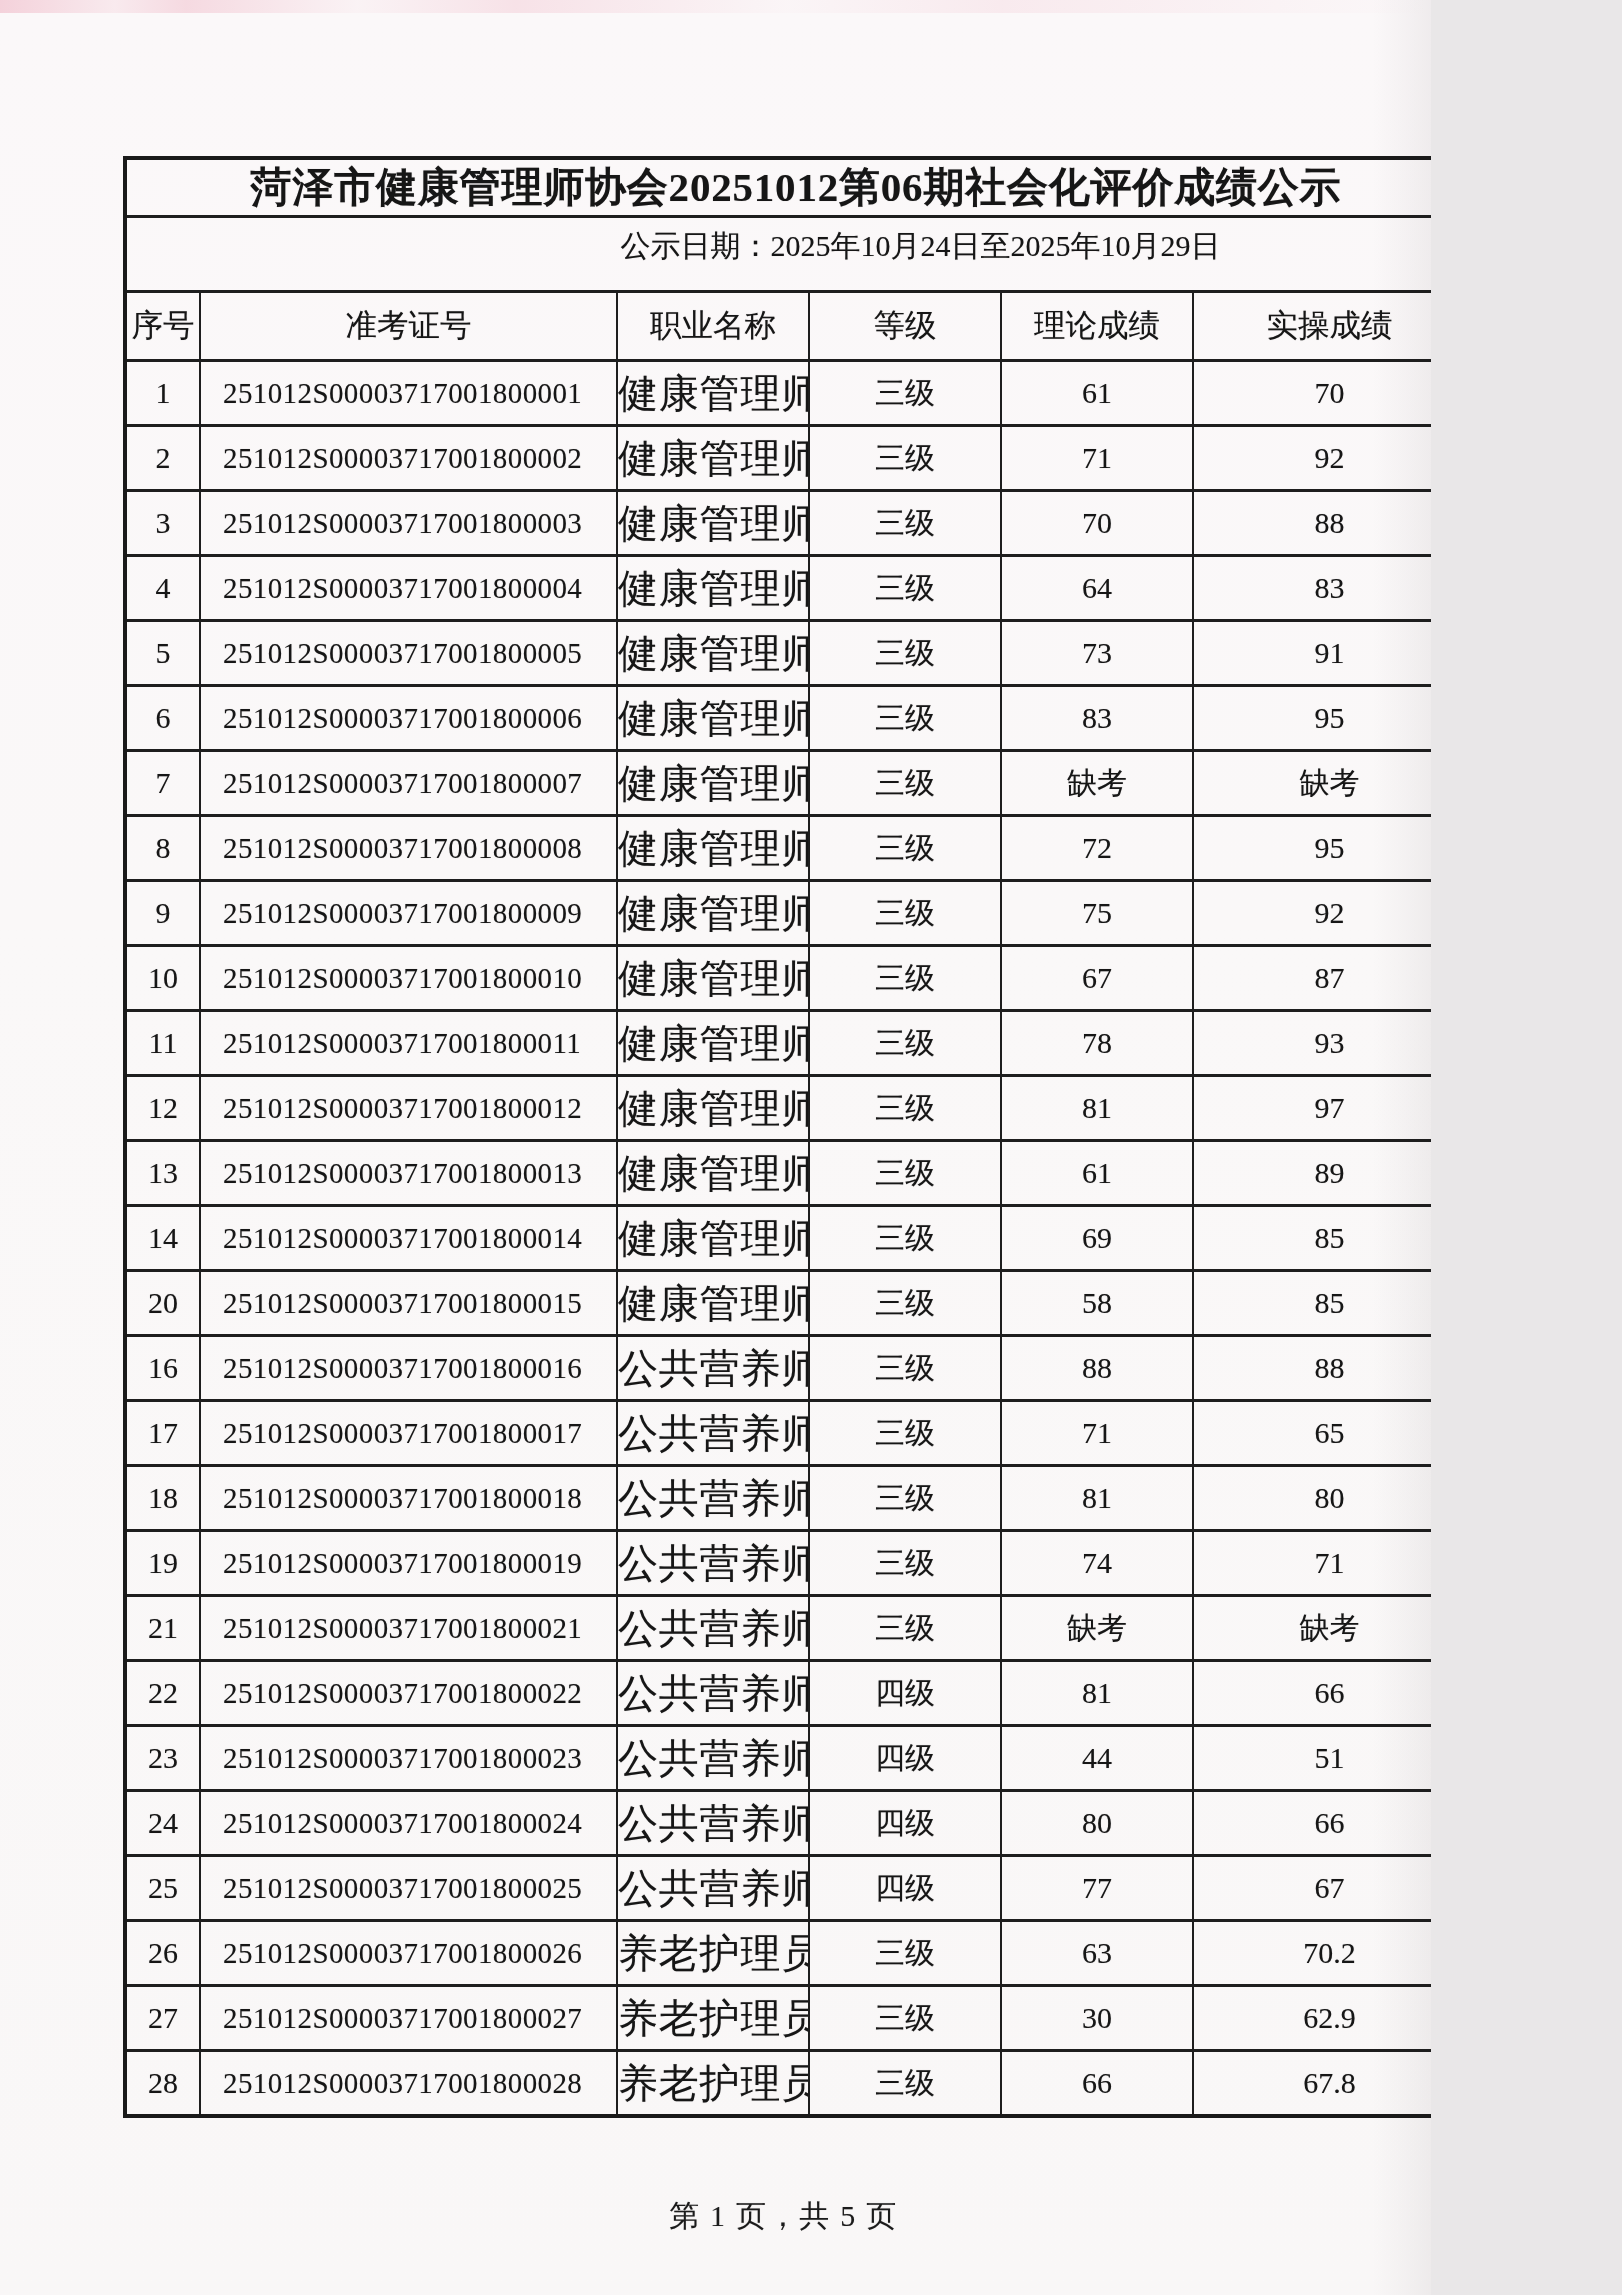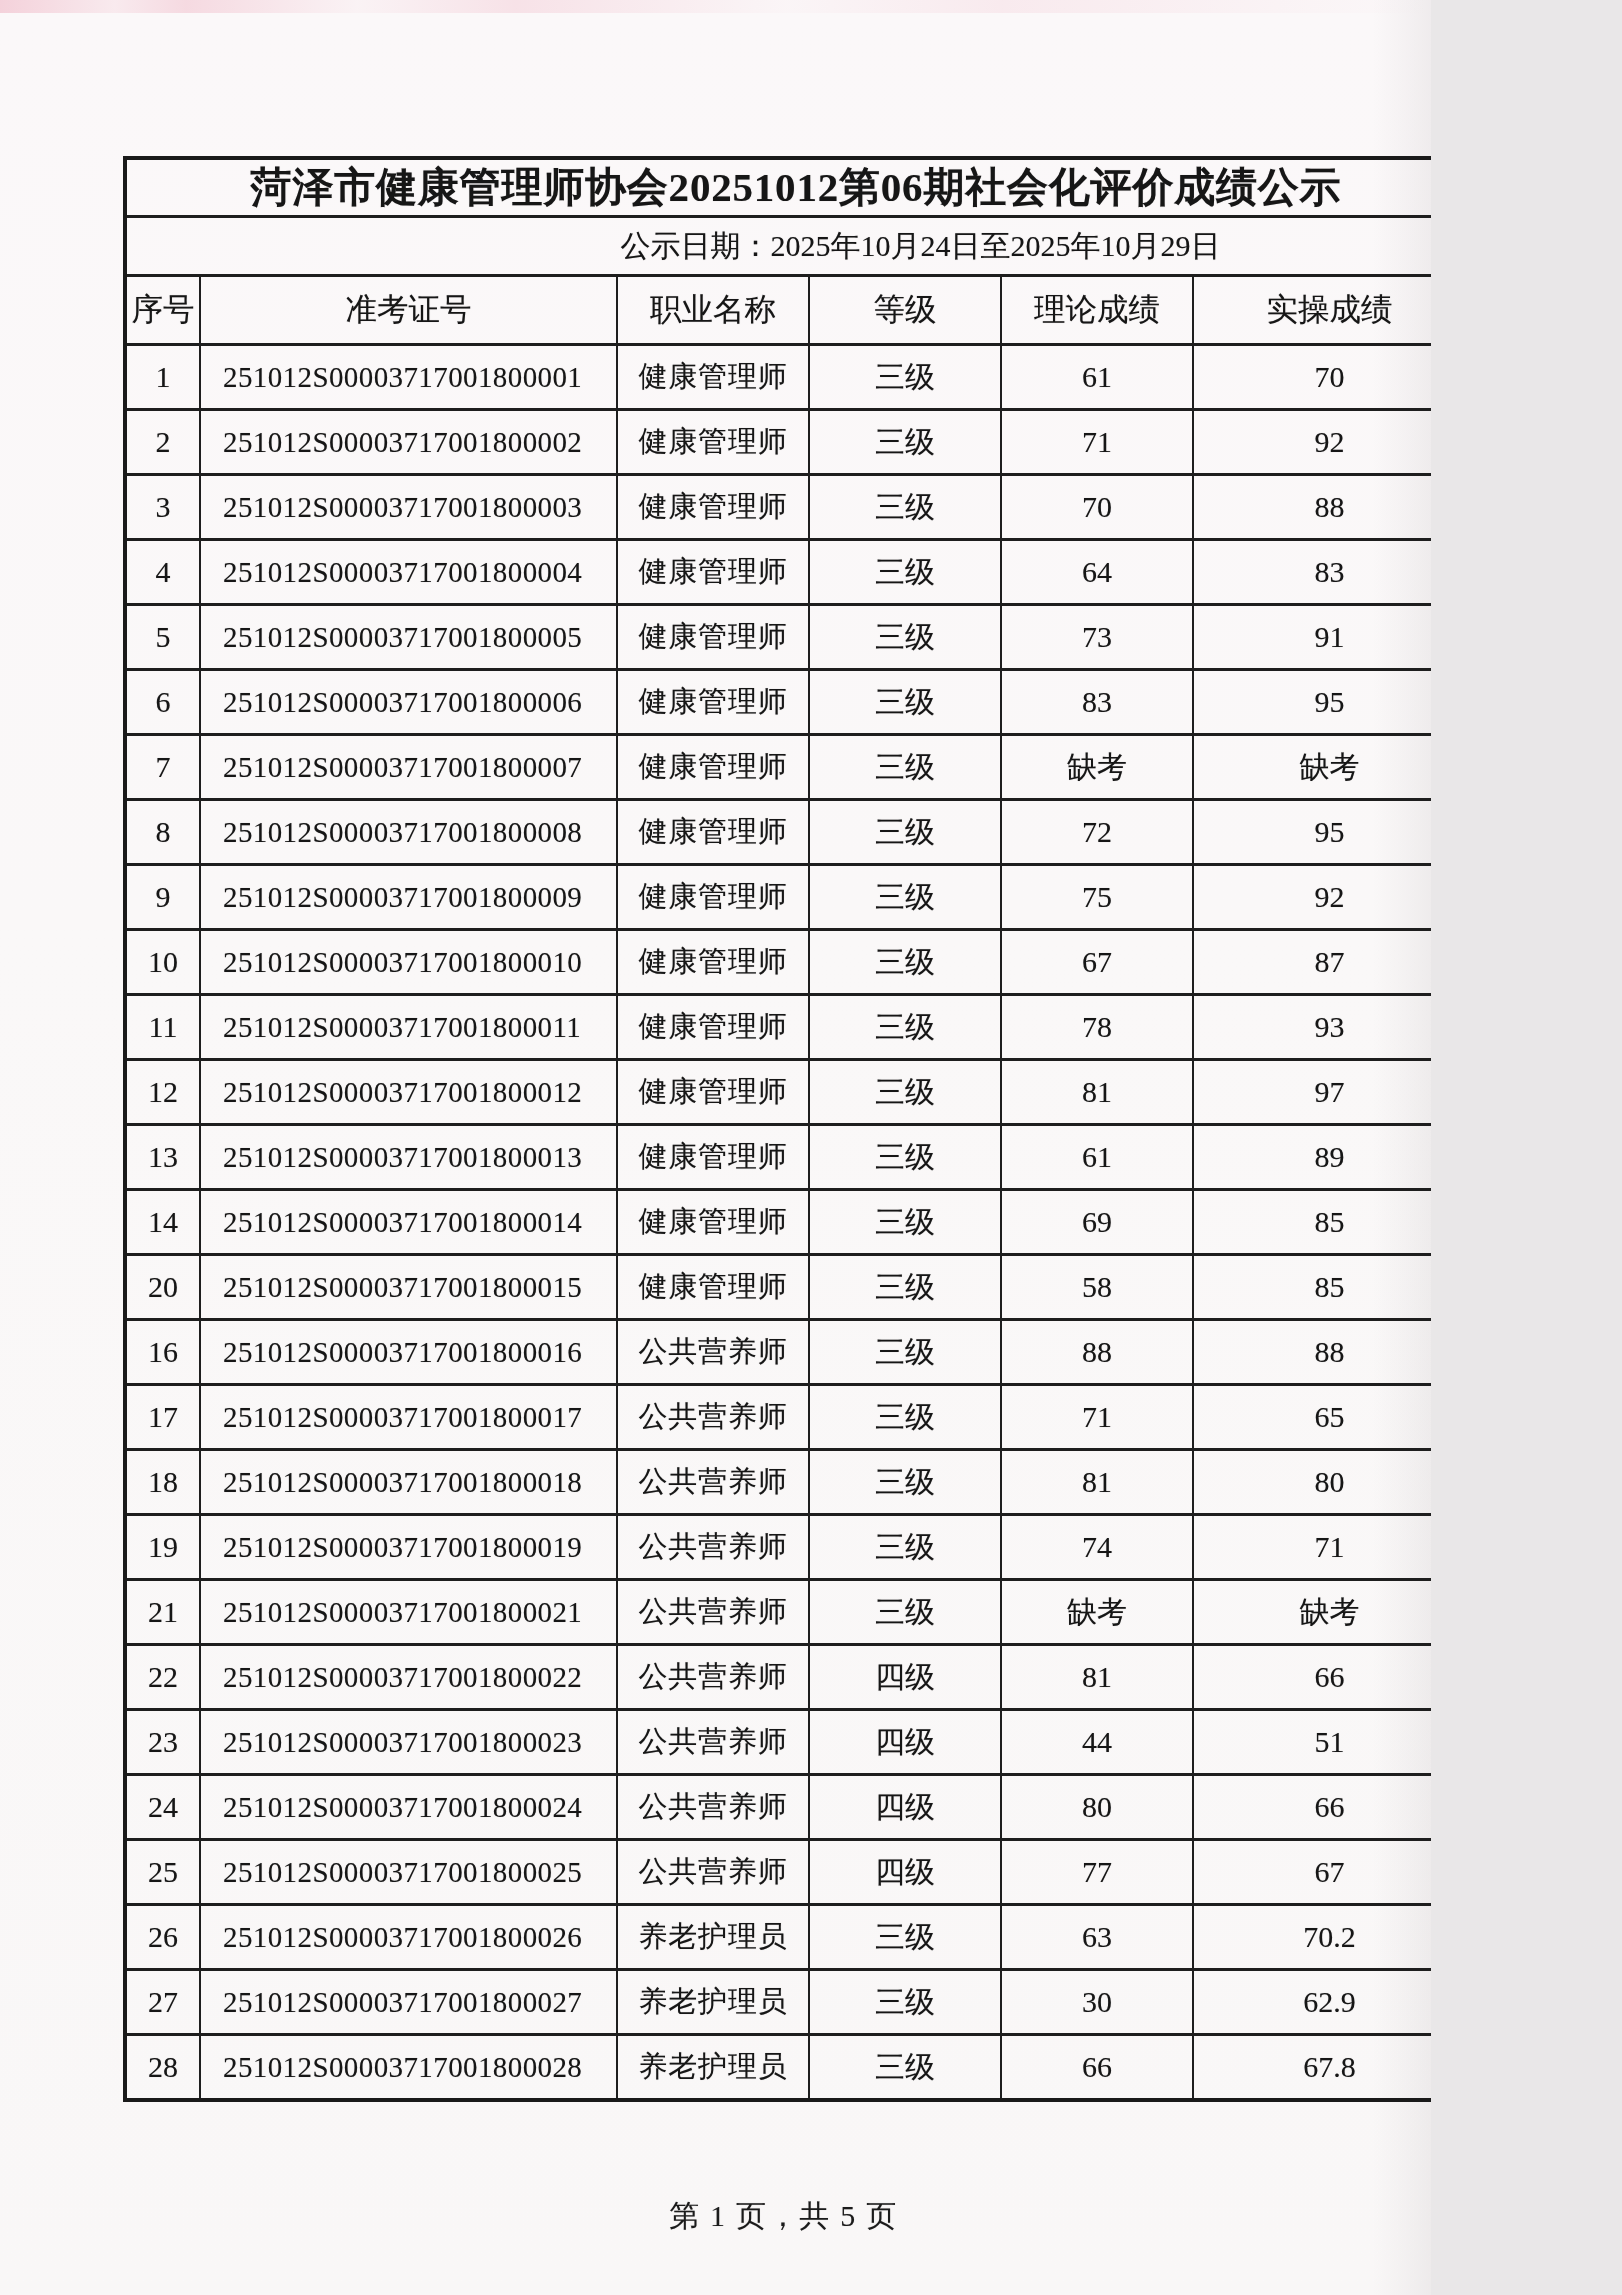--- a/index.html
+++ b/index.html
@@ -53,42 +53,42 @@
     font-size:41px;font-weight:bold;
     letter-spacing:0.8px;
     text-align:center;vertical-align:middle;
     border-bottom-width:3.3px;
     padding:0;
   }
   tr.date-row th{
     height:56px;
     font-size:30px;font-weight:normal;
     text-align:center;vertical-align:middle;
-    padding:0 0 0 249px;
+    padding:0 0 16px 249px;
     border-bottom-width:3.3px;
   }
   tr.header-row th{
     height:66px;
     font-size:31.5px;font-weight:normal;
     text-align:center;vertical-align:middle;
     padding:0;
     border-bottom-width:3.3px;
   }
   .score-table td{
     height:62px;
     text-align:center;vertical-align:middle;
     font-size:30px;
     padding:0;
     border-top-width:3.3px;
   }
   .score-table td.c1{
     text-align:left;padding-left:22px;
     font-size:29px;letter-spacing:0.4px;
   }
-  .score-table td.c2{font-size:29px;letter-spacing:0.8px;margin-top:36px;}
+  .score-table td.c2{font-size:40px;letter-spacing:0.8px;margin-top:36px;}
   .footer{
     position:absolute;left:0;top:2196px;width:100%;
     text-align:center;
     font-size:30px;color:#1b1b1b;
     letter-spacing:1.7px;
     transform:translateX(68px);
     text-shadow:0 0 0.8px rgba(20,20,20,.3);
   }
 </style>
 </head>

